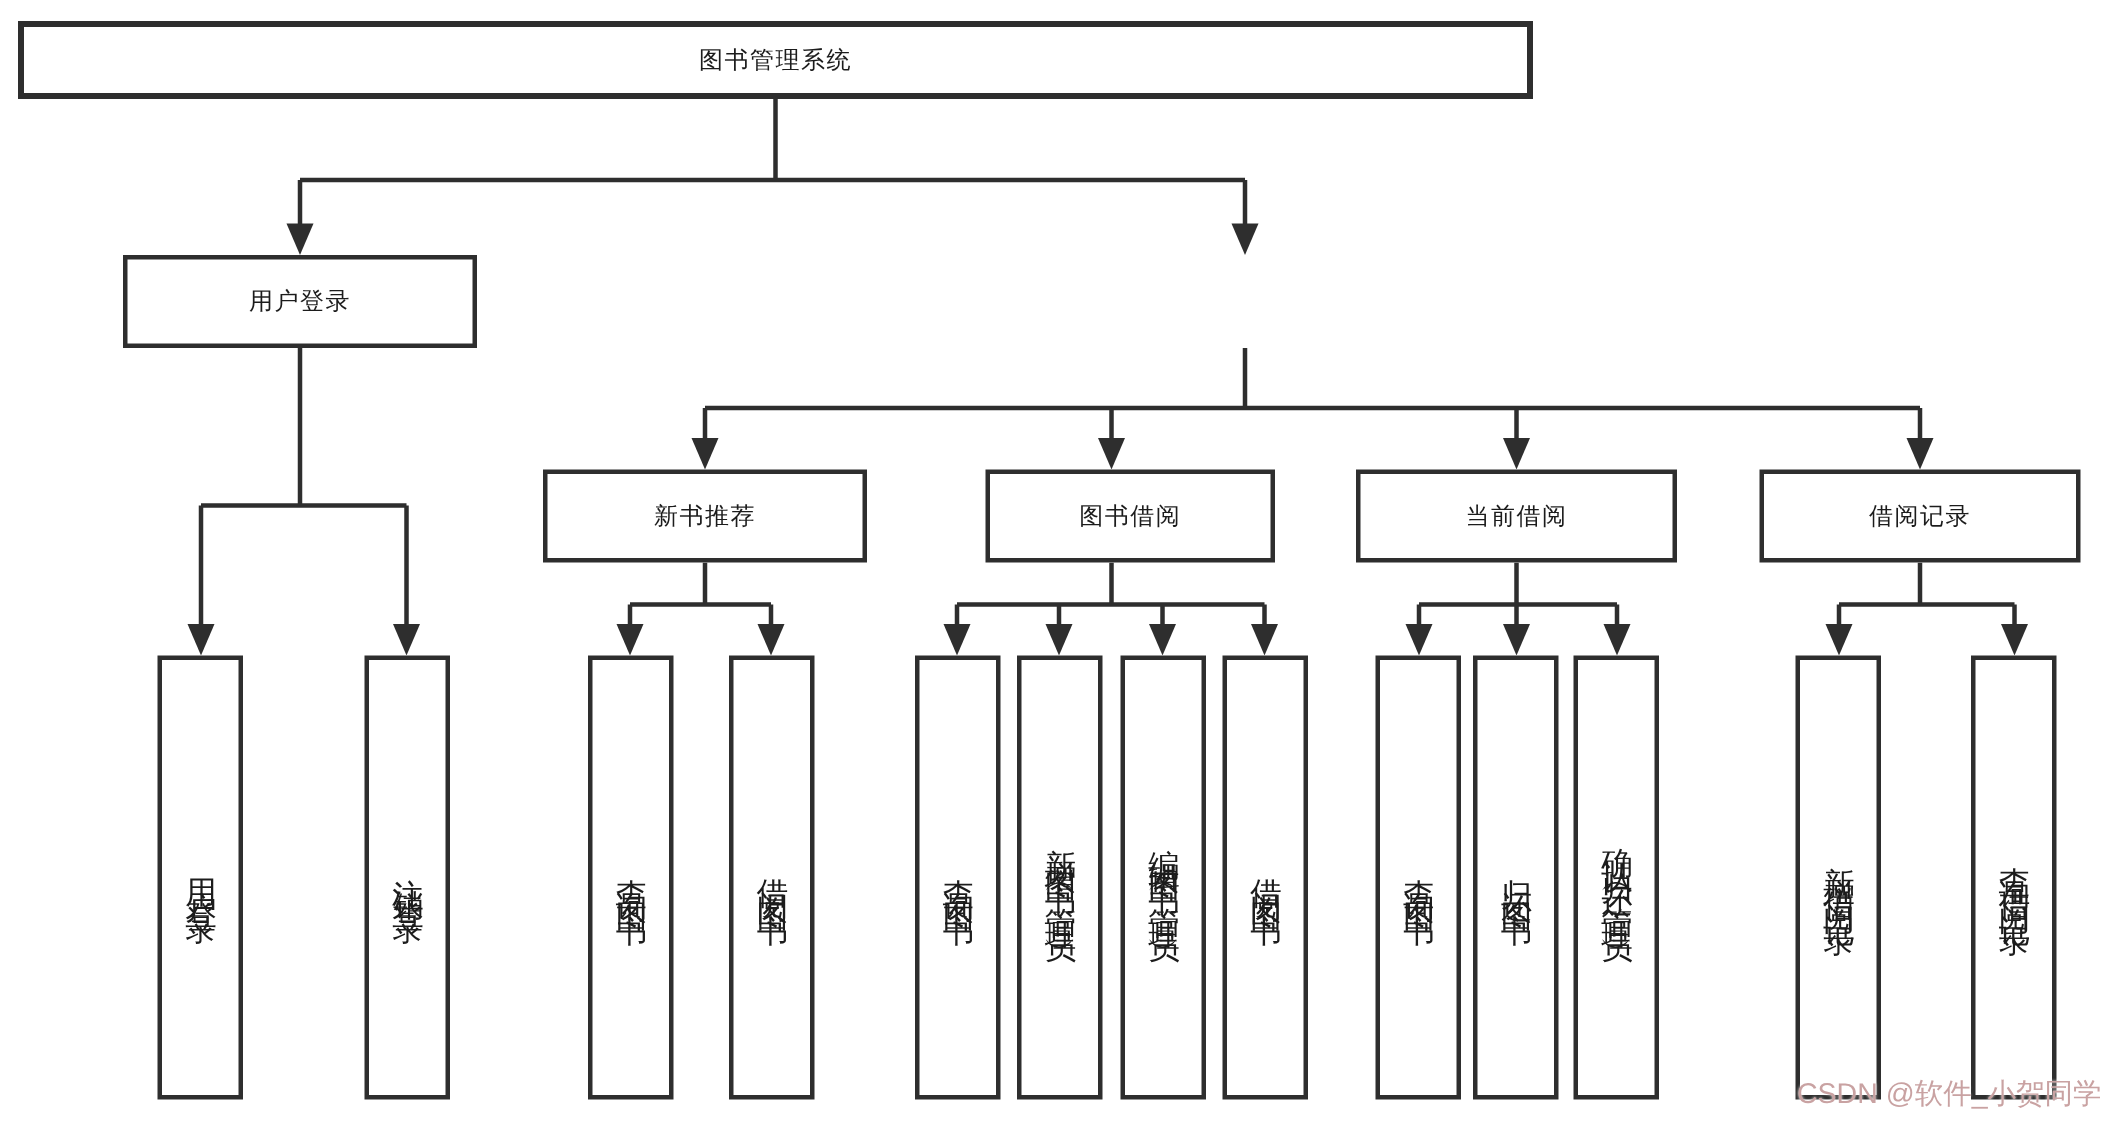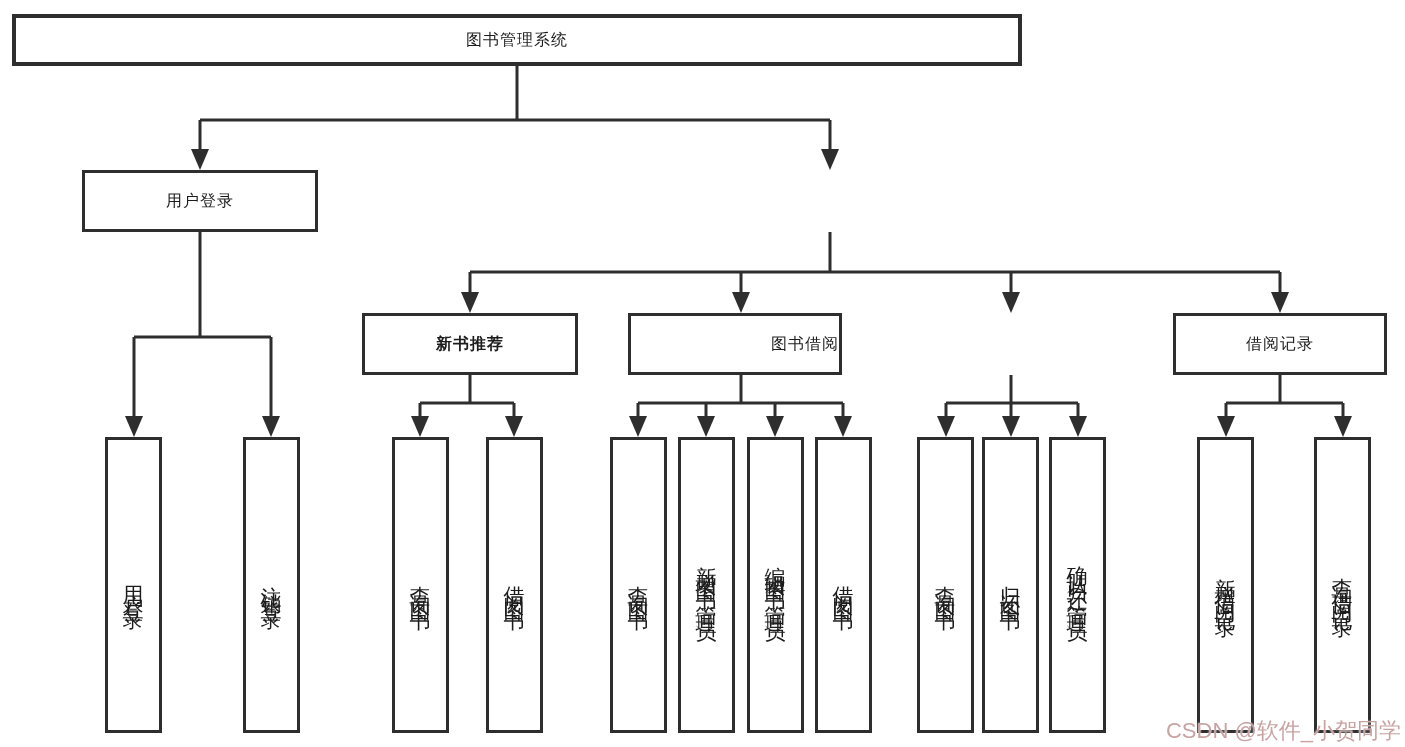--- a/index.html
+++ b/index.html
@@ -58,21 +58,21 @@
     font-size: 21px;
     line-height: 1.1;
     letter-spacing: 8px;
     color: var(--text);
     white-space: nowrap;
   }
   .watermark {
     position: absolute;
     right: 4px;
     top: 716px;
-    font-size: 22px;
+    font-size: 19px;
     color: var(--watermark);
     text-shadow: 0 0 2px #ffffff;
     white-space: nowrap;
   }
 </style>
 </head>
 <body>
 
 <div class="canvas">
 
@@ -113,25 +113,28 @@
   </svg>
 
   <div class="node root" style="left:12px; top:14px; width:1010px; height:52px;">
     <span class="hlabel">图书管理系统</span>
   </div>
 
   <div class="node" style="left:82px; top:170px; width:236px; height:62px;">
     <span class="hlabel">用户登录</span>
   </div>
 
-  <div class="node" style="left:362px; top:313px; width:216px; height:62px;font-weight:bold;">
+  <div class="node" style="left:362px; top:313px; width:216px; height:62px;">
     <span class="hlabel">新书推荐</span>
   </div>
-  <div class="node" style="left:628px; top:313px; width:214px; height:62px;justify-content:flex-end;">
+  <div class="node" style="left:657px; top:313px; width:193px; height:62px;">
     <span class="hlabel">图书借阅</span>
+  </div>
+  <div class="node" style="left:904px; top:313px; width:214px; height:62px;">
+    <span class="hlabel">当前借阅</span>
   </div>
   <div class="node" style="left:1173px; top:313px; width:214px; height:62px;">
     <span class="hlabel">借阅记录</span>
   </div>
 
   <div class="leaf" style="left:105px;">
     <span class="vlabel">用户登录</span>
   </div>
   <div class="leaf" style="left:243px;">
     <span class="vlabel">注销登录</span>

